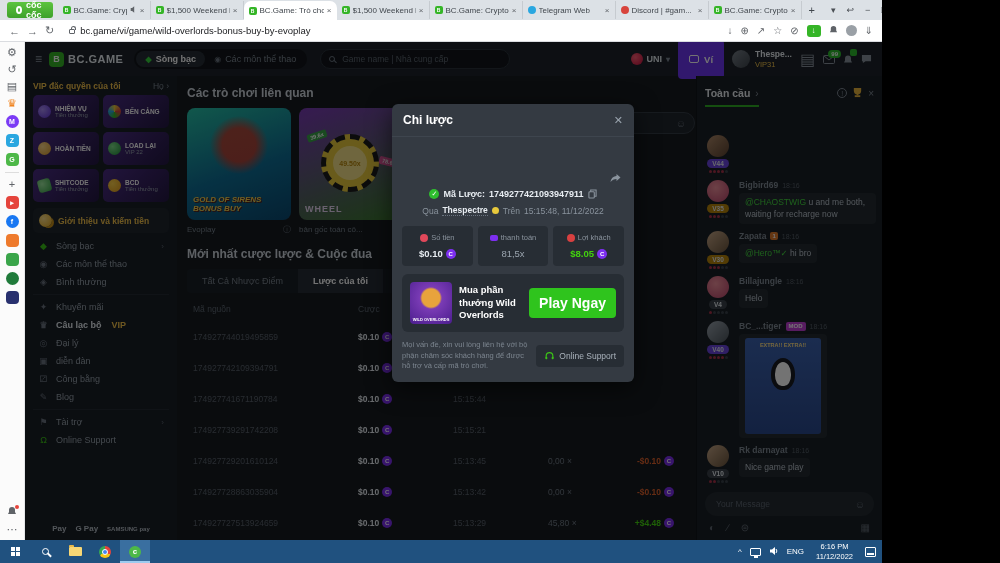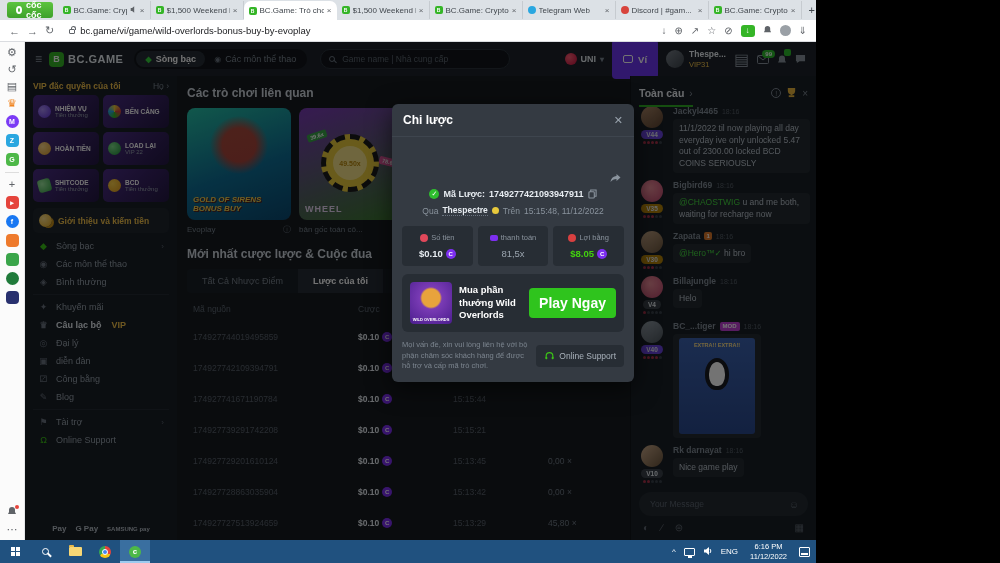--- a/index.html
+++ b/index.html
@@ -1,17 +1,17 @@
 <!DOCTYPE html>
 <html><head>
 <meta charset="utf-8">
 <style>
   html,body{margin:0;padding:0;background:#000;}
   *{box-sizing:border-box;}
-  .app{width:816px;height:563px;display:flex;flex-direction:column;font-family:"Liberation Sans",sans-serif;overflow:hidden;background:#171c21;}
+  .app{width:882px;height:563px;display:flex;flex-direction:column;font-family:"Liberation Sans",sans-serif;overflow:hidden;background:#171c21;}
 
   
   .tabstrip{height:20px;background:#dce1e6;display:flex;align-items:center;padding-left:2px;flex:none;}
   .cc-logo{background:linear-gradient(#5cc43f,#3da12b);color:#fff;font-weight:bold;font-size:9px;padding:2px 9px 3px;border-radius:3px;margin:0 5px;display:flex;align-items:center;gap:4px;height:16px;}
   .cc-ring{width:8px;height:8px;border:2px solid #fff;border-radius:50%;}
   .tab{height:18px;width:93px;font-size:8px;color:#41474d;display:flex;gap:3px;align-items:center;padding:0 5px;border-right:1px solid #c6cbd0;flex:none;}
   .tab.active{background:#fff;border-radius:7px 7px 0 0;border-right:none;height:19px;align-self:flex-end;}
   .fav{width:8px;height:8px;border-radius:2px;flex:none;display:inline-flex;align-items:center;justify-content:center;color:#fff;font-size:5px;font-weight:bold;}
   .fav-bc{background:#35b527;}
   .fav-tg{background:#2aa7e0;border-radius:50%;}
@@ -706,27 +706,20 @@
                   <span class="avatar a-brown"></span>
                   <span class="lv purple">V44</span>
                   <span class="dots">
                     <span class="dot f"></span>
                     <span class="dot f"></span>
                     <span class="dot f"></span>
                     <span class="dot f"></span>
                     <span class="dot"></span>
                   </span>
                 </span>
-              <span class="mright">
-                <span class="mname">
-                    <span>Jackyl4465</span>
-                    <span class="mtime">18:16</span>
-                  </span>
-                <span class="bubble">11/1/2022 til now playing all day everyday ive only unlocked 5.47 out of 2300.00 locked BCD COINS SERIOUSLY</span>
-              </span>
             </div>
 
             <div class="msg">
               <span class="mleft">
                   <span class="avatar a-pink"></span>
                   <span class="lv gold">V35</span>
                   <span class="dots">
                     <span class="dot f"></span>
                     <span class="dot f"></span>
                     <span class="dot f"></span>
@@ -893,21 +886,21 @@
             <div class="stat">
               <span class="stat-lab">
                   <span class="si si2"></span>
                   <span>thanh toán</span>
                 </span>
               <span class="stat-val dim">81,5x</span>
             </div>
             <div class="stat">
               <span class="stat-lab">
                   <span class="si si3"></span>
-                  <span>Lợi bằng</span>
+                  <span>Lợi khách</span>
                 </span>
               <span class="stat-val green">
                   <span>$8.05</span>
                   <span class="coin">C</span>
                 </span>
             </div>
           </div>
           <div class="mgame">
             <span class="mthumb">
                 <span>WILD OVERLORDS</span>

